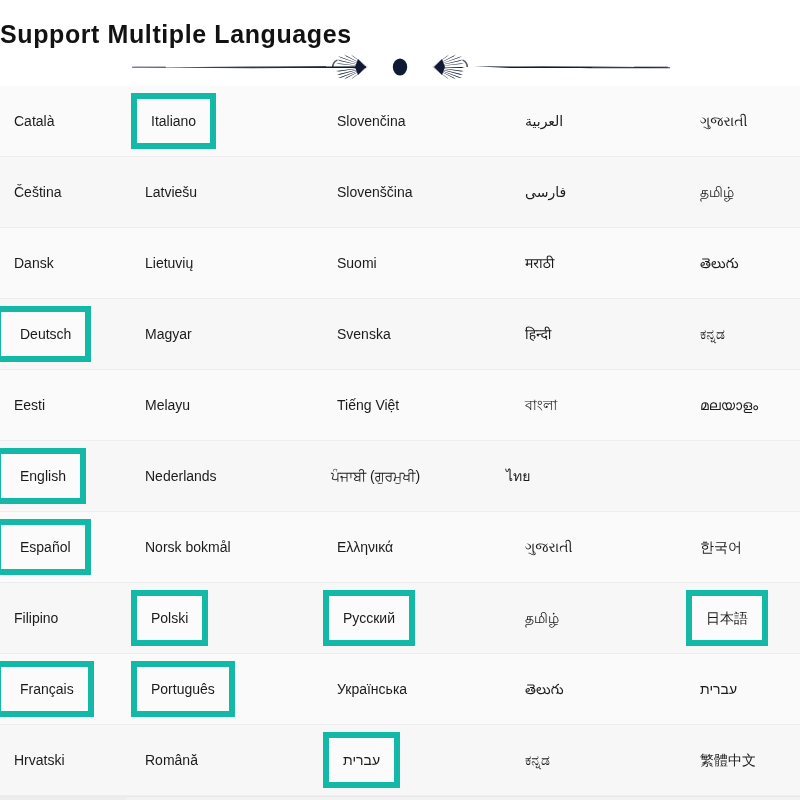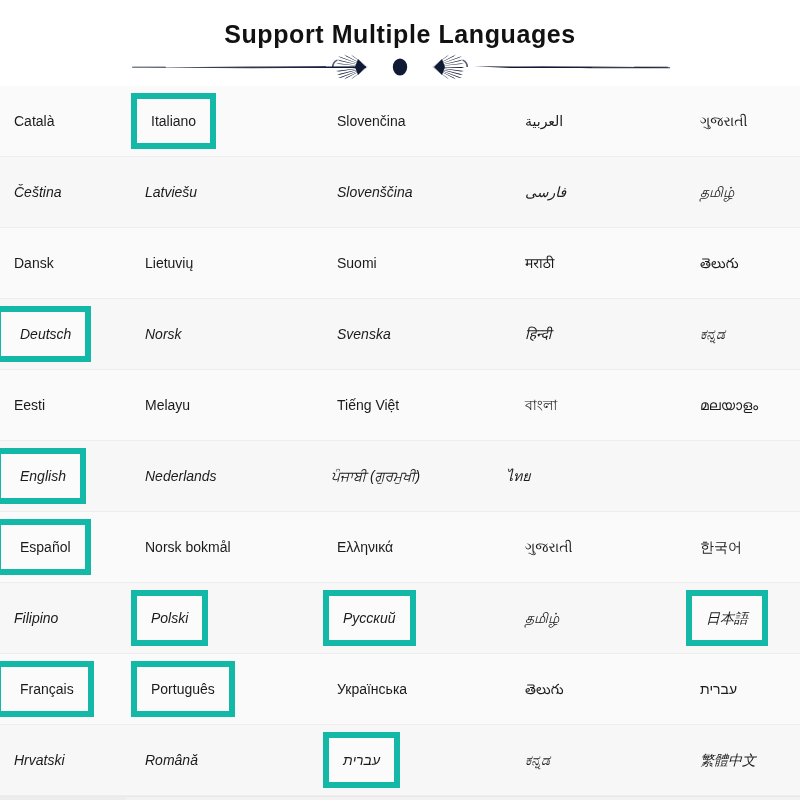--- a/index.html
+++ b/index.html
@@ -18,21 +18,20 @@
 
   
   .header {
     position: relative;
     width: 800px;
     height: 86px;
     background: #ffffff;
     padding-top: 18px;
   }
   .page-title {
-    text-align: center;
     font-size: 25px;
     font-weight: bold;
     color: #121212;
     letter-spacing: 0.6px;
     line-height: 32px;
     margin: 0;
     font-family: "Liberation Sans", "DejaVu Sans", sans-serif;
   }
   .divider-wrap {
     width: 800px;
@@ -52,21 +51,21 @@
   }
   .lang-row {
     display: flex;
     width: 800px;
     height: 71px;
     align-items: center;
     background: #fafafa;
     border-bottom: 1px solid #eeeeee;
     position: relative;
   }
-  .lang-row.alt { background: #f7f7f7; font-style: italic; }
+  .lang-row.alt { background: #f7f7f7; }
 
   .lang-cell {
     position: relative;
     height: 71px;
     display: flex;
     align-items: center;
     font-size: 14px;
     color: #1b1b1b;
     white-space: nowrap;
     font-family: "Liberation Sans", "DejaVu Sans", sans-serif;
@@ -219,21 +218,21 @@
         </div>
         <div class="lang-cell col-4">
           <span class="cell-text">తెలుగు</span>
         </div>
       </div>
       <div class="lang-row alt">
         <div class="lang-cell col-0 hl">
           <span class="cell-text">Deutsch</span>
         </div>
         <div class="lang-cell col-1">
-          <span class="cell-text">Norsk</span>
+          <span class="cell-text">Magyar</span>
         </div>
         <div class="lang-cell col-2">
           <span class="cell-text">Svenska</span>
         </div>
         <div class="lang-cell col-3">
           <span class="cell-text">हिन्दी</span>
         </div>
         <div class="lang-cell col-4">
           <span class="cell-text">ಕನ್ನಡ</span>
         </div>

